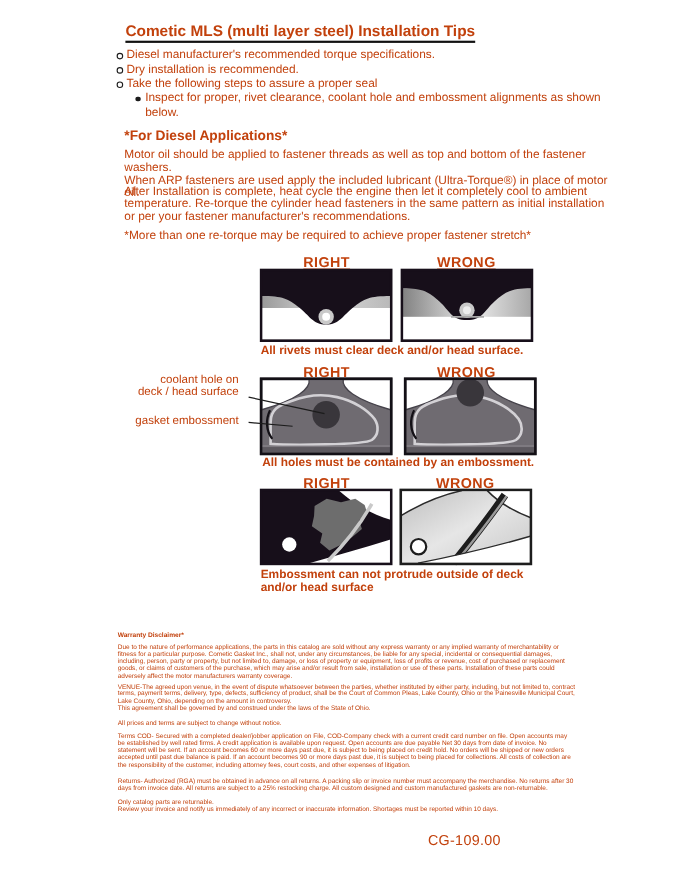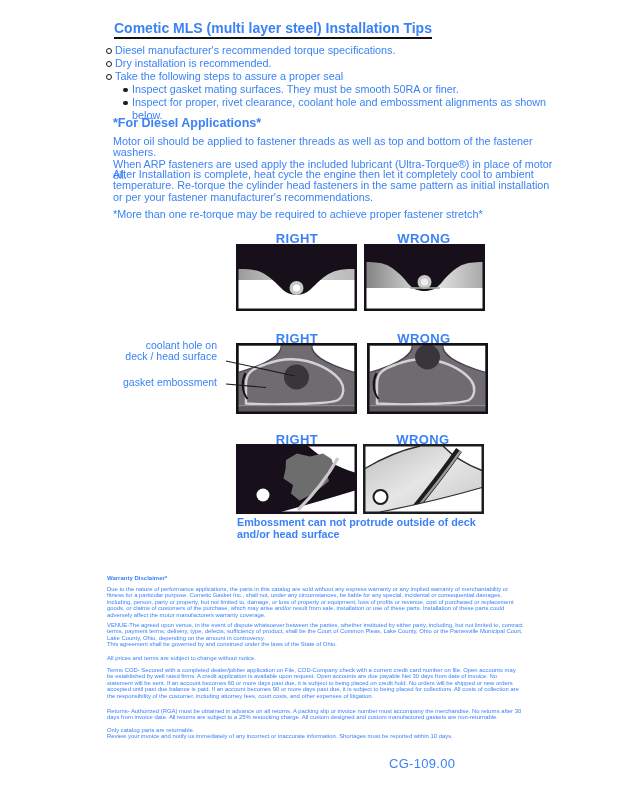--- a/index.html
+++ b/index.html
@@ -1,18 +1,18 @@
 <!DOCTYPE html>
 <html><head>
 <meta charset="utf-8">
 <style>
   html,body{margin:0;padding:0;background:#ffffff;}
   .page{
     position:relative;width:618px;height:800px;background:#ffffff;
-    font-family:"Liberation Sans", sans-serif;color:#3b82f6;overflow:hidden;
+    font-family:"Liberation Sans", sans-serif;color:#c2410c;overflow:hidden;
   }
   .abs{position:absolute;}
   
   .title{
     left:114px;top:20px;font-size:14px;font-weight:bold;
     border-bottom:2px solid #111;padding-bottom:1px;white-space:nowrap;
   }
   
   .tips{left:106px;top:44px;width:470px;font-size:10.8px;line-height:13px;}
   .tip{position:relative;padding-left:9px;}
@@ -48,21 +48,20 @@
 <body>
 
 <div class="page">
 
   <div class="abs title">Cometic MLS (multi layer steel) Installation Tips</div>
 
   <div class="abs tips">
     <div class="tip"><span>Diesel manufacturer's recommended torque specifications.</span></div>
     <div class="tip"><span>Dry installation is recommended.</span></div>
     <div class="tip"><span>Take the following steps to assure a proper seal</span></div>
-    <div class="subtip"><span>Inspect gasket mating surfaces.  They must be smooth 50RA or finer.</span></div>
     <div class="subtip"><span>Inspect for proper, rivet clearance, coolant hole and embossment alignments as shown below.</span></div>
   </div>
 
   <div class="abs diesel-h">*For Diesel Applications*</div>
   <div class="abs para p1">Motor oil should be applied to fastener threads as well as top and bottom of the fastener washers.
 When ARP fasteners are used apply the included lubricant (Ultra-Torque®) in place of motor oil.</div>
   <div class="abs para p2">After Installation is complete, heat cycle the engine then let it completely cool to ambient
 temperature. Re-torque the cylinder head fasteners in the same pattern as initial installation
 or per your fastener manufacturer's recommendations.</div>
   <div class="abs para p3">*More than one re-torque may be required to achieve proper fastener stretch*</div>
@@ -96,20 +95,21 @@
     </defs>
     <rect width="121" height="67" fill="#ffffff"></rect>
     <rect x="2" y="18" width="117" height="26" fill="url(#gf1w)"></rect>
     <path d="M2,2 H119 V18 C100,18 95,21.5 85.5,30 C76.5,38 74.5,47 60.5,47 C46.5,47 44.5,38 35.5,30 C26,21.5 21,18 2,18 Z" fill="#170f1a"></path>
     <circle cx="60.5" cy="38" r="7" fill="#c9c9c9"></circle>
     <circle cx="60.5" cy="38" r="3.6" fill="#ededed"></circle>
     <line x1="46" y1="44" x2="76" y2="44" stroke="#aaaaaa" stroke-width="1.6"></line>
     <rect x="1.25" y="1.25" width="118.5" height="64.5" fill="none" stroke="#170f1a" stroke-width="2.5"></rect>
   </svg>
 
+  <div class="abs caption" style="left:237px;top:314px;">All rivets must clear deck and/or head surface.</div>
 
   <div class="abs fig-h" style="left:257px;top:331px;">RIGHT</div>
   <div class="abs fig-h" style="left:384px;top:331px;">WRONG</div>
 
   <div class="abs ann" style="top:340px;">coolant hole on
 deck / head surface</div>
   <div class="abs ann" style="top:377px;">gasket embossment</div>
 
   <svg class="abs panel" style="left:236px;top:343px;" width="121" height="71" viewBox="0 0 121 71">
     <rect width="121" height="71" fill="#6f6b71"></rect>
@@ -133,20 +133,21 @@
     <line x1="2" y1="62.5" x2="119" y2="62.5" stroke="#8e8a90" stroke-width="1"></line>
     <rect x="2" y="63.5" width="117" height="5.5" fill="#5d595f"></rect>
     <rect x="1.25" y="1.25" width="118.5" height="68.5" fill="none" stroke="#131016" stroke-width="2.5"></rect>
   </svg>
 
   <svg class="abs leaders" width="410" height="100" viewBox="0 0 410 100">
     <line x1="131" y1="31" x2="200" y2="46" stroke="#1c1c1c" stroke-width="1.1"></line>
     <line x1="131" y1="54" x2="171" y2="57.5" stroke="#1c1c1c" stroke-width="1.1"></line>
   </svg>
 
+  <div class="abs caption" style="left:236px;top:416px;width:252px;text-align:center;">All holes must be contained by an embossment.</div>
 
   <div class="abs fig-h" style="left:257px;top:432px;">RIGHT</div>
   <div class="abs fig-h" style="left:383px;top:432px;">WRONG</div>
 
   <svg class="abs panel" style="left:236px;top:444px;" width="121" height="70" viewBox="0 0 121 70">
     <rect width="121" height="70" fill="#ffffff"></rect>
     <path d="M2,2 H72 C86,14.5 102,23.5 119,28.5 V46.5 C93,54.5 68,61.5 45,68 H2 Z" fill="#170f1a"></path>
     <polygon points="50,16 61,9.5 74,12.5 87,9.5 95.5,15 98,23 90.5,29 93,37 84,44.5 74.5,51 63.5,56.5 55,49.5 57,41 47.5,34.5 49.5,25" fill="#6d6d6d"></polygon>
     <path d="M102,14 C92,32 78,50 62,66" fill="none" stroke="#c9c9c9" stroke-width="3.2"></path>
     <circle cx="27" cy="51" r="6.5" fill="#ffffff"></circle>

